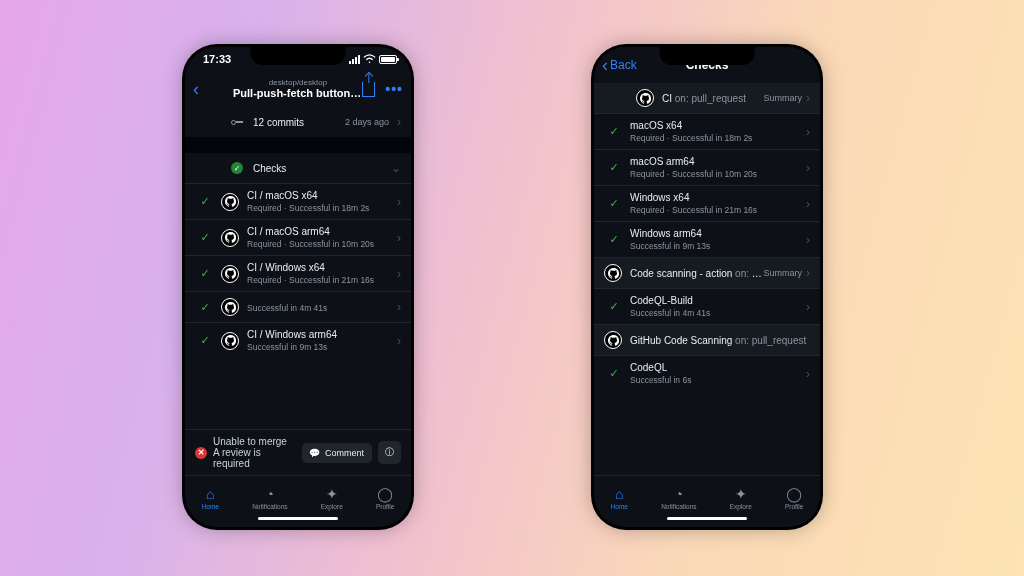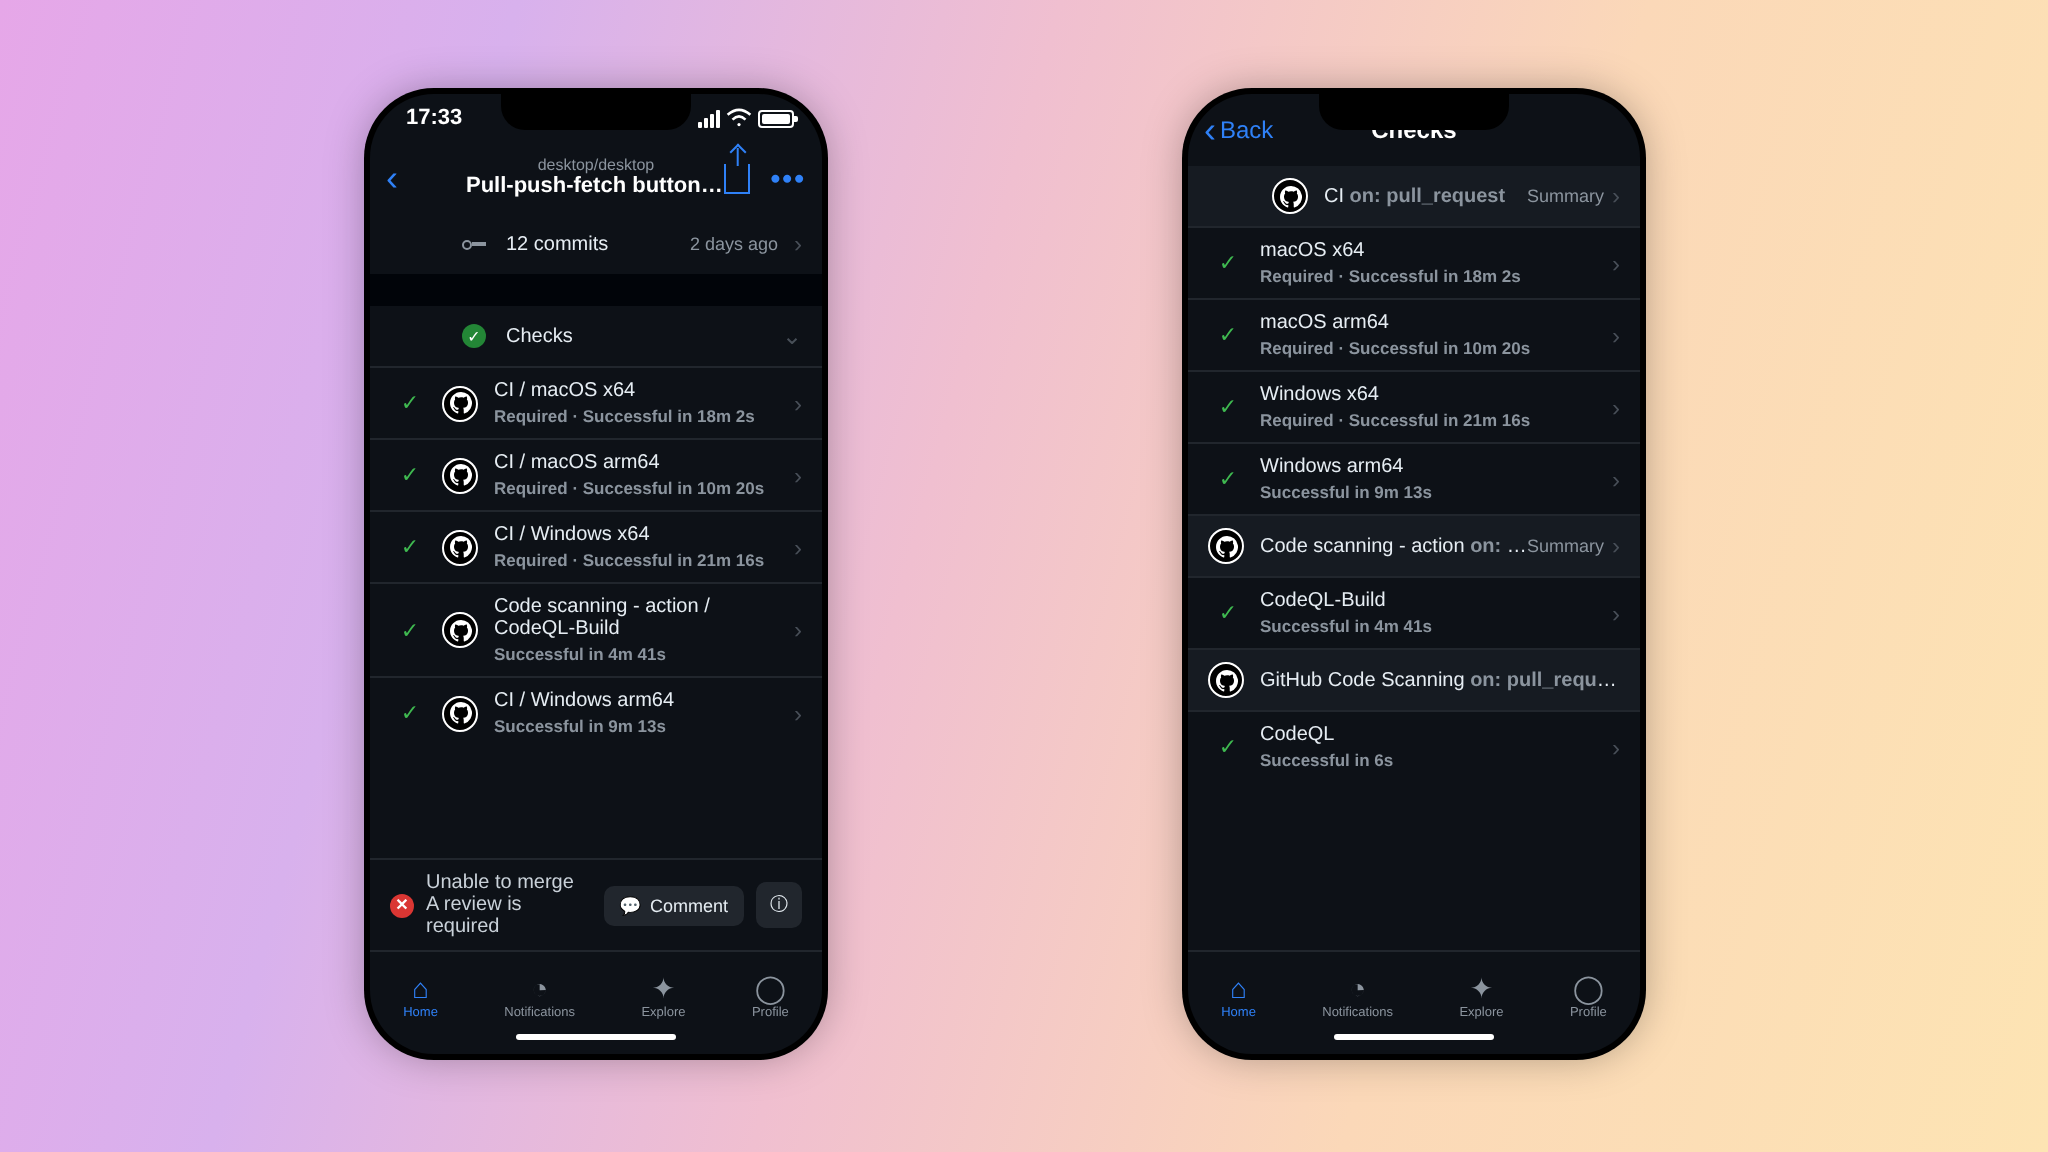--- a/index.html
+++ b/index.html
@@ -22,39 +22,39 @@
   .nav-center { position:absolute; left:0; right:0; text-align:center; pointer-events:none; }
   .nav-subtitle { color:#8b949e; font-size:8px; line-height:1.1; }
   .nav-title { color:#fff; font-size:11px; font-weight:600; max-width:130px; margin:0 auto; white-space:nowrap; overflow:hidden; text-overflow:ellipsis; }
   .nav-actions { margin-left:auto; display:flex; gap:10px; color:#2f81f7; font-size:14px; align-items:center;}
   .content { flex:1; overflow:hidden; }
   .row { display:flex; align-items:center; min-height:30px; padding:6px 10px 6px 12px; border-top:1px solid #21262d; position:relative; }
   .row.first { border-top:none;padding-left:44px; }
   .row .icon-slot { width:16px; display:flex; justify-content:center; margin-right:8px; flex-shrink:0; }
   .row .text { flex:1; min-width:0; }
   .row .title { color:#e6edf3; font-size:10px; font-weight:500; white-space:nowrap; overflow:hidden; text-overflow:ellipsis;}
-  .row .sub { color:#8b949e; font-size:8.5px; margin-top:2px;font-weight:bold; }
+  .row .sub { color:#8b949e; font-size:8.5px; margin-top:2px; }
   .row .meta { color:#8b949e; font-size:9px; margin-right:4px; }
   .chev { color:#484f58; font-size:12px; margin-left:4px; }
   .section-gap { height:8px; background:#010409; }
   .avatar { width:18px; height:18px; border-radius:50%; background:#000; border:1.5px solid #fff; display:flex; align-items:center; justify-content:center; margin-right:8px; flex-shrink:0;}
   .check { color:#3fb950; font-size:11px; }
   .green-circ { width:12px;height:12px;border-radius:50%;background:#238636;display:flex;align-items:center;justify-content:center;color:#fff;font-size:8px;}
   .red-circ { width:12px;height:12px;border-radius:50%;background:#da3633;display:flex;align-items:center;justify-content:center;color:#fff;font-size:8px;font-weight:bold;}
   .tabbar { height:42px; border-top:1px solid #21262d; display:flex; justify-content:space-around; align-items:center; padding-top:2px;}
   .tab { display:flex; flex-direction:column; align-items:center; gap:1px; color:#8b949e; font-size:6.5px; }
   .tab.active { color:#2f81f7; }
   .tab .ticon { font-size:14px; height:16px; display:flex;align-items:center;}
   .home-ind { height:10px; display:flex; justify-content:center; align-items:flex-start; }
   .home-ind div { width:80px; height:3px; background:#fff; border-radius:2px; }
   .footer-bar { display:flex; align-items:center; padding:6px 10px; border-top:1px solid #21262d; gap:6px;}
   .btn { background:#21262d; border-radius:5px; padding:5px 8px; font-size:9px; color:#e6edf3; display:flex; align-items:center; gap:4px;}
   .btn.icon-only{padding:5px 7px;}
   .secrow { background:#161b22; }
-  .dim { color:#8b949e;font-weight:bold; }
+  .dim { color:#8b949e; }
   .summary-link { color:#8b949e; font-size:9px; }
   svg.octo { width:11px;height:11px;fill:#fff; }
   .share-icon{width:13px;height:15px;display:inline-block;position:relative;border:1.3px solid #2f81f7;border-top:none;margin-top:3px;}
   .share-icon::before{content:"";position:absolute;left:50%;top:-8px;width:1.3px;height:9px;background:#2f81f7;transform:translateX(-50%);}
   .share-icon::after{content:"";position:absolute;left:50%;top:-9px;width:5px;height:5px;border-top:1.3px solid #2f81f7;border-left:1.3px solid #2f81f7;transform:translateX(-50%) rotate(45deg);}
   .dots{letter-spacing:1px;font-weight:bold;}
   .commit-icon{width:12px;height:12px;display:flex;align-items:center;}
   .commit-icon::before{content:"";width:3px;height:3px;border:1.2px solid #8b949e;border-radius:50%;}
   .commit-icon span{flex:1;height:1.2px;background:#8b949e;}
   .person-icon::before{content:"";display:block;width:5px;height:5px;border:1.2px solid #8b949e;border-radius:50%;margin:0 auto 1px;}
@@ -172,21 +172,20 @@
     <div class="row">
       <div class="icon-slot">
           <span class="check">✓</span>
         </div>
       <div class="avatar">
           <svg class="octo" viewBox="0 0 16 16">
             <path d="M8 0C3.58 0 0 3.58 0 8c0 3.54 2.29 6.53 5.47 7.59.4.07.55-.17.55-.38v-1.33c-2.23.48-2.7-1.07-2.7-1.07-.36-.93-.89-1.18-.89-1.18-.73-.5.05-.49.05-.49.8.06 1.23.83 1.23.83.72 1.23 1.88.87 2.34.67.07-.52.28-.87.51-1.07-1.78-.2-3.64-.89-3.64-3.95 0-.87.31-1.59.82-2.15-.08-.2-.36-1.02.08-2.12 0 0 .67-.21 2.2.82A7.6 7.6 0 018 3.87c.68 0 1.36.09 2 .27 1.53-1.04 2.2-.82 2.2-.82.44 1.1.16 1.92.08 2.12.51.56.82 1.27.82 2.15 0 3.07-1.87 3.75-3.65 3.95.29.25.54.73.54 1.48v2.19c0 .21.15.46.55.38A8 8 0 008 0z"></path>
           </svg>
         </div>
       <div class="text">
-          <div class="title" style="white-space:normal">Code scanning - action / CodeQL-Build</div>
           <div class="sub">Successful in 4m 41s</div>
         </div>
       <span class="chev">›</span>
     </div>
     <div class="row">
       <div class="icon-slot">
           <span class="check">✓</span>
         </div>
       <div class="avatar">
           <svg class="octo" viewBox="0 0 16 16">

